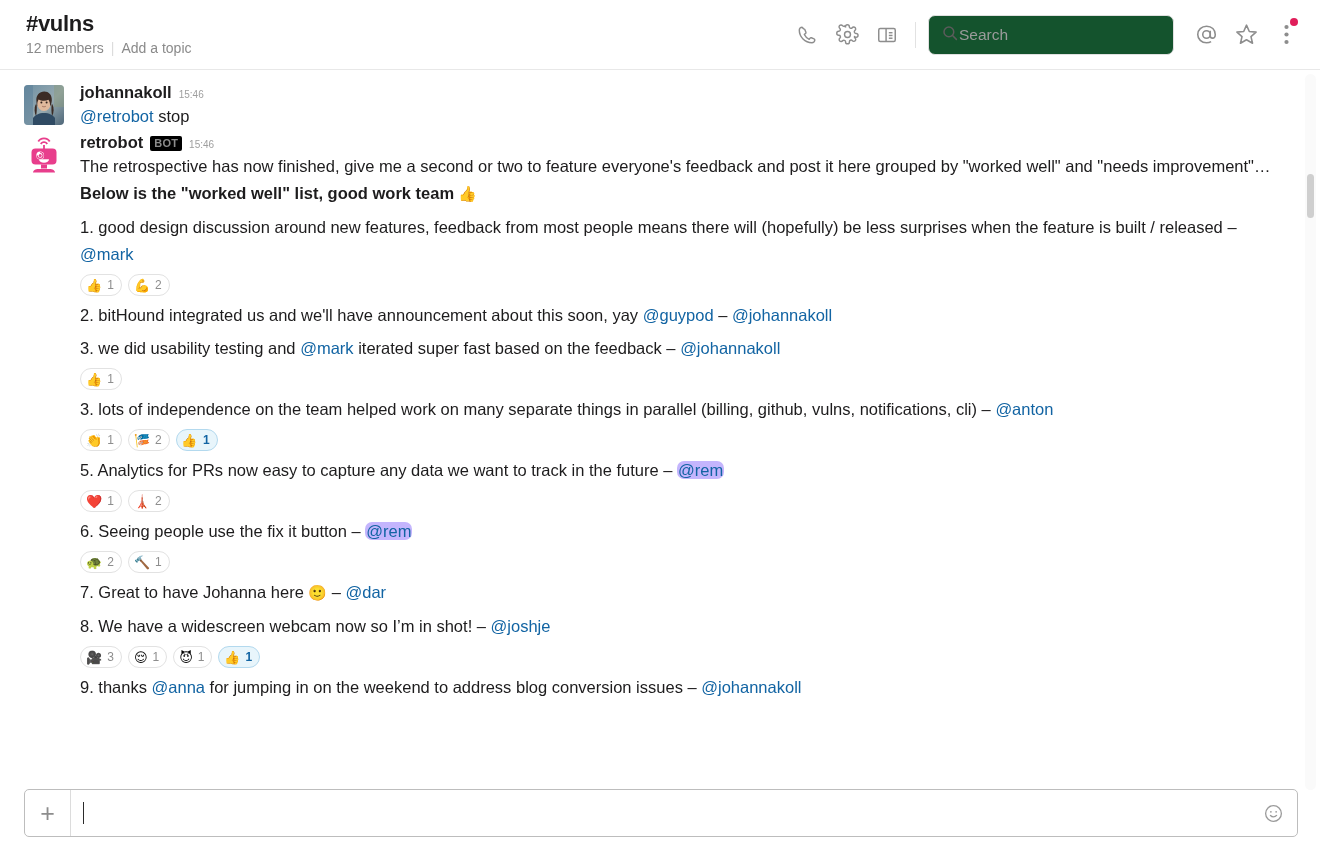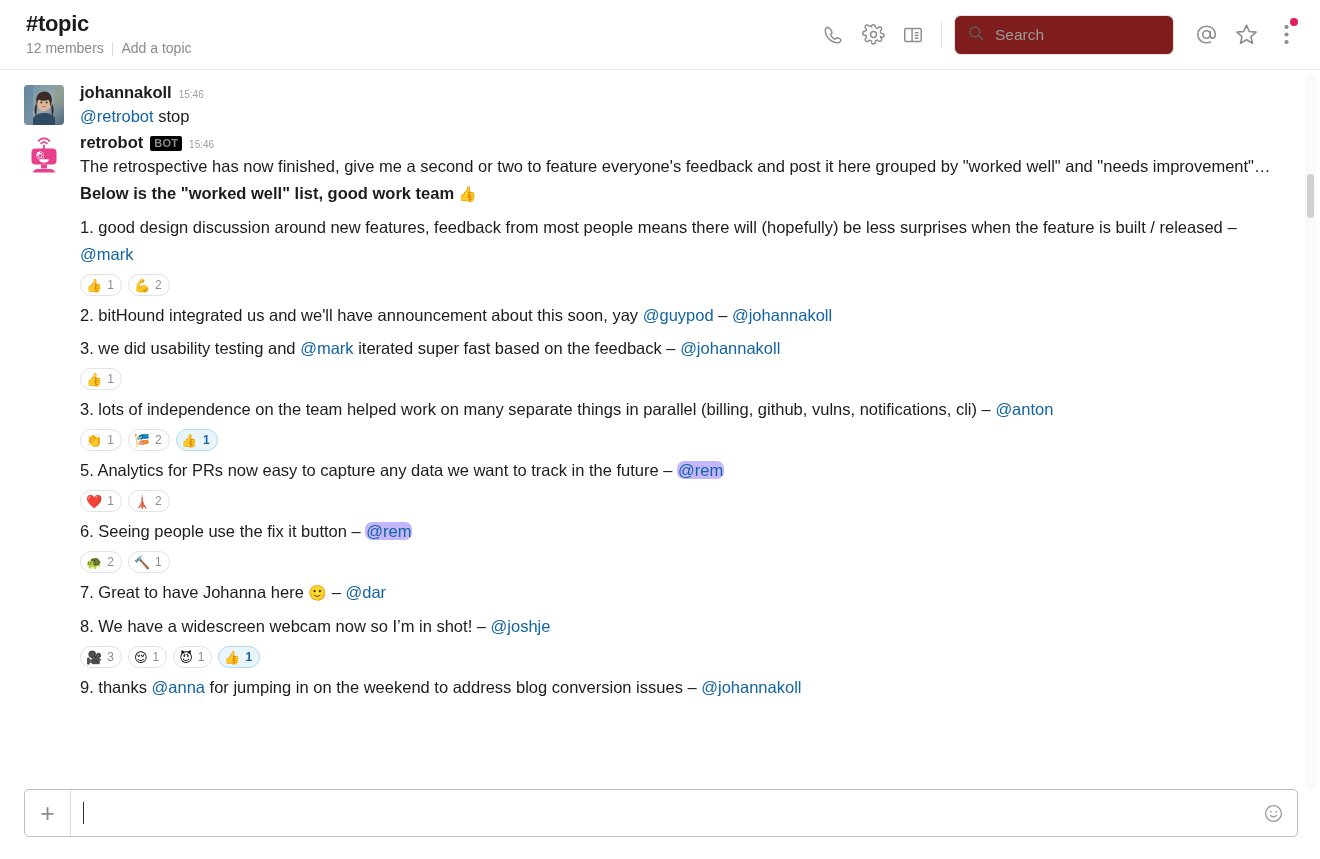--- a/index.html
+++ b/index.html
@@ -44,25 +44,25 @@
     margin-left: auto;
     display: flex; align-items: center; gap: 0px;
   }
   .hicon {
     width: 40px; height: 40px;
     display: flex; align-items: center; justify-content: center;
     color: #8d8d8d; cursor: pointer;
   }
   .hsep { width: 1px; height: 26px; background: #e2e2e2; margin: 0 8px; }
   .search-box {
-    width: 220px; height: 40px;
+    width: 246px; height: 40px;
     border: 1px solid #e0e0e0; border-radius: 7px;
-    display: flex; align-items: center; gap: 10px;
+    display: flex; align-items: center; 
     padding: 0 12px; margin: 0 12px 0 4px;
-    background: #7f1d1d; cursor: text;
+    background: #14532d; cursor: text;
   }
   .search-box .ph { font-size: 15.5px; color: #9b9b9b; }
   .kebab-wrap { position: relative; }
   .dot-badge {
     position: absolute; top: 3px; right: 8px;
     width: 8px; height: 8px; border-radius: 50%;
     background: #e01e5a;
   }
 
   
@@ -157,21 +157,21 @@
     color: #9b9b9b; cursor: pointer;
   }
 </style>
 </head>
 <body>
 
 <div class="app">
 
   <div class="channel-header">
     <div class="channel-meta">
-      <div class="channel-name">#topic</div>
+      <div class="channel-name">#vulns</div>
       <div class="channel-sub">
         <span>12 members</span>
         <span class="divider">|</span>
         <span class="topic">Add a topic</span>
       </div>
     </div>
 
     <div class="header-right">
       <div class="hicon">
         <svg width="22" height="22" viewBox="0 0 24 24" fill="none" stroke="currentColor" stroke-width="1.6" stroke-linecap="round" stroke-linejoin="round">

